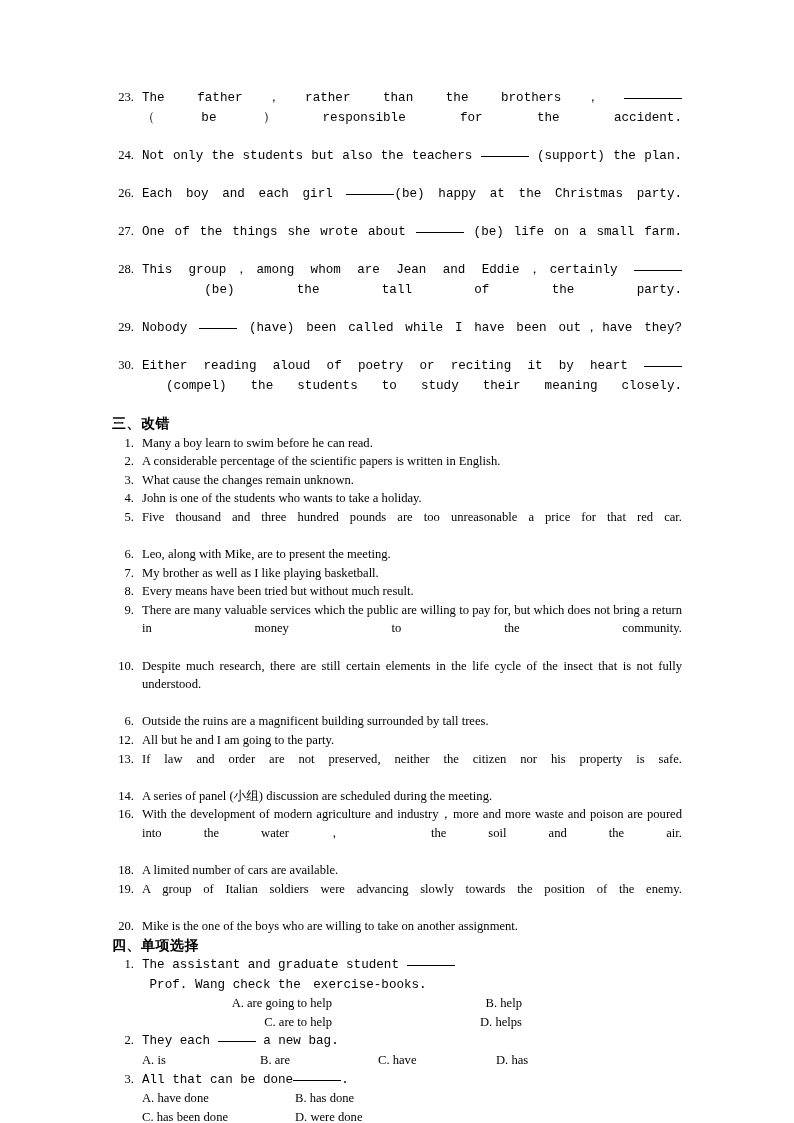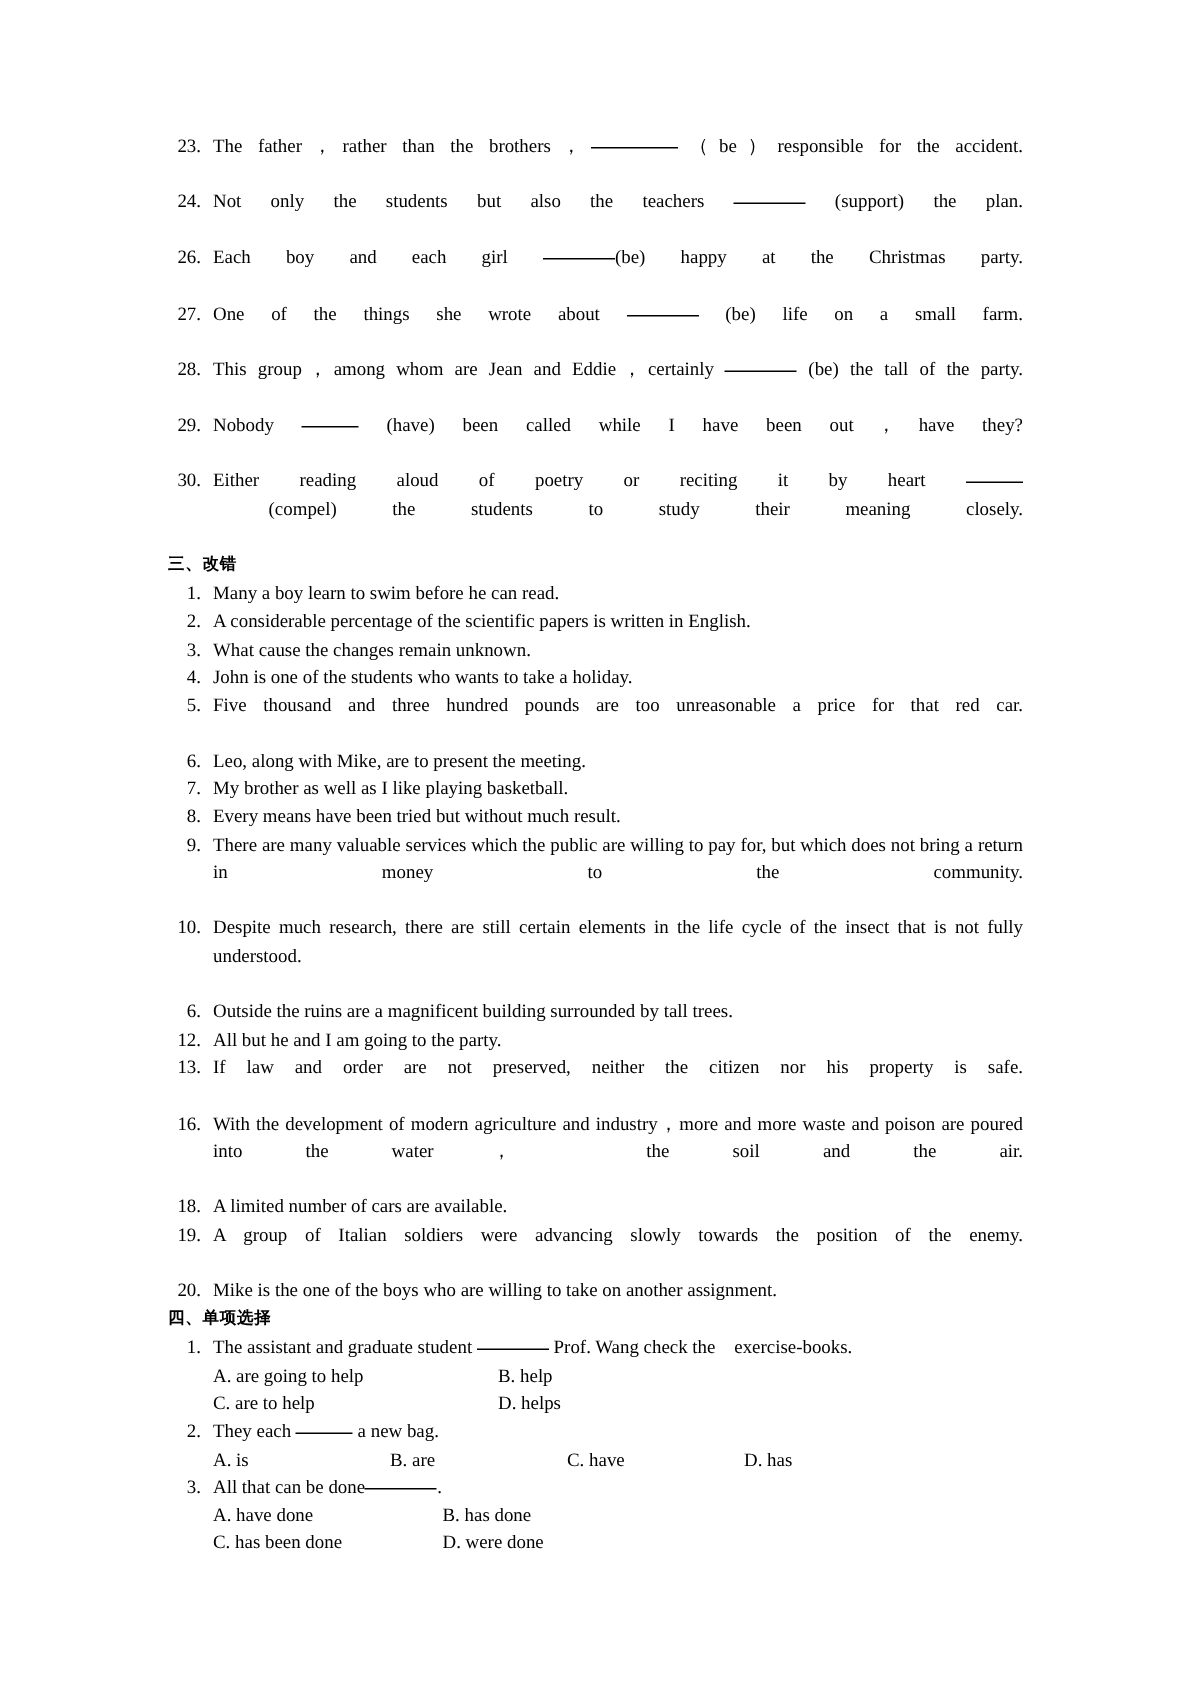--- a/index.html
+++ b/index.html
@@ -76,48 +76,48 @@
     position: relative;
     top: -2px;
     height: 0.82em;
   }
   .b-s { width: 38px; }
   .b-m { width: 48px; }
   .b-l { width: 58px; }
 
   
   .heading {
-    font-family: Liberation Sans, sans-serif;
+    font-family: Liberation Serif, serif;
     font-weight: bold;
-    font-size: 11px;
+    font-size: 14px;
     line-height: 19.4px;
     letter-spacing: 0.5px;
     margin: 0;
     padding: 0;
   }
 
   
   .opts {
     position: relative;
     padding-left: 30px;
     line-height: 18.6px;
     white-space: nowrap;
   }
   .opt {
     display: inline-block;
     vertical-align: top;
   }
   
-  .cols-wide .opt { width: 190px; }
+  .cols-wide .opt { width: 190px; text-align: right; }
   
   .cols-std .opt { width: 153px; }
   
   .cols-four .opt { width: 118px; }
 
-  .sp { white-space: pre; }
+  .sp { white-space: pre; font-family: Liberation Mono, monospace; }
 </style>
 </head>
 <body>
 
 <div class="page">
   <div class="doc">
 
     <div id="fill-in-list">
         <div class="item">
           <span class="num">23.</span>
@@ -196,20 +196,24 @@
           <span class="num">6.</span>
           <span class="body">Outside the ruins are a magnificent building surrounded by tall trees.</span>
         </div>
         <div class="item nojust">
           <span class="num">12.</span>
           <span class="body">All but he and I am going to the party.</span>
         </div>
         <div class="item">
           <span class="num">13.</span>
           <span class="body">If law and order are not preserved, neither the citizen nor his property is safe.</span>
+        </div>
+        <div class="item nojust">
+          <span class="num">14.</span>
+          <span class="body">A series of panel (小组) discussion are scheduled during the meeting.</span>
         </div>
         <div class="item">
           <span class="num">16.</span>
           <span class="body">With the development of modern agriculture and industry，more and more waste and poison are poured into the water，　the soil and the air.</span>
         </div>
         <div class="item nojust">
           <span class="num">18.</span>
           <span class="body">A limited number of cars are available.</span>
         </div>
         <div class="item">

